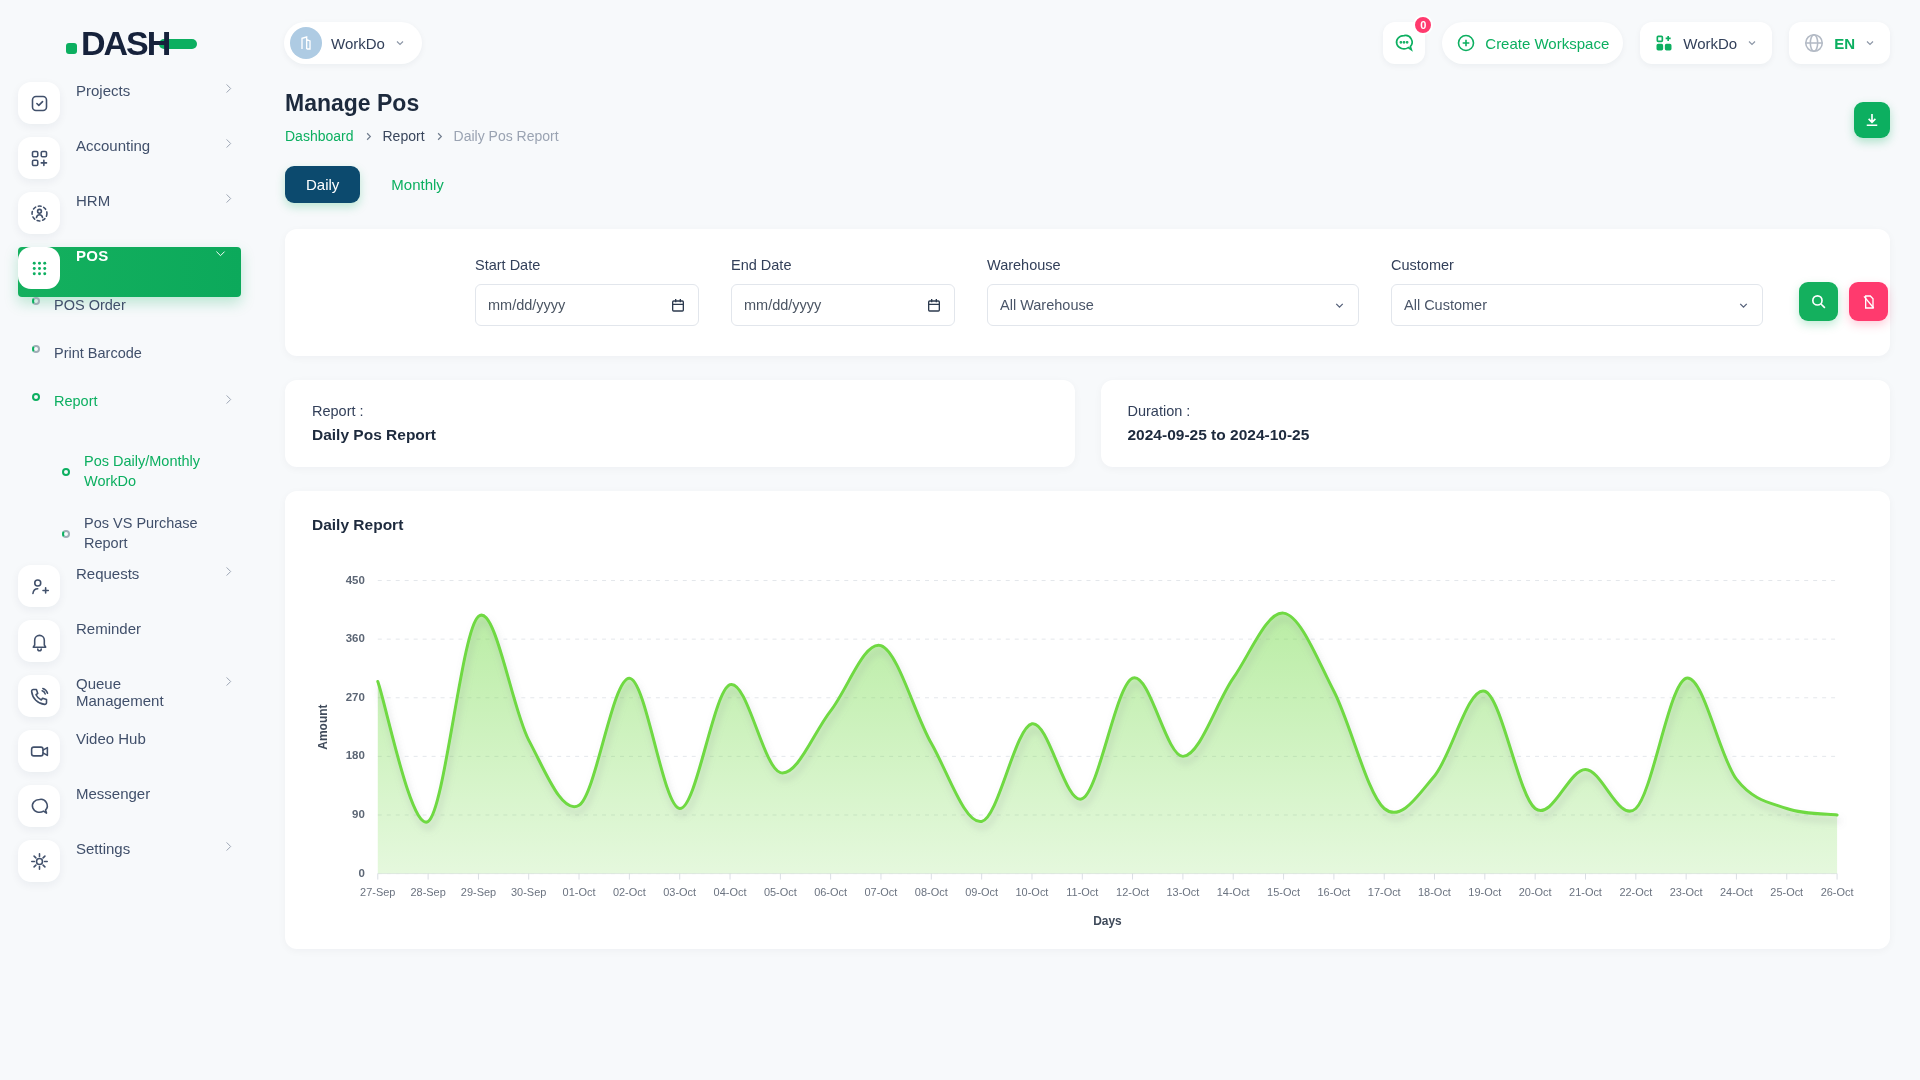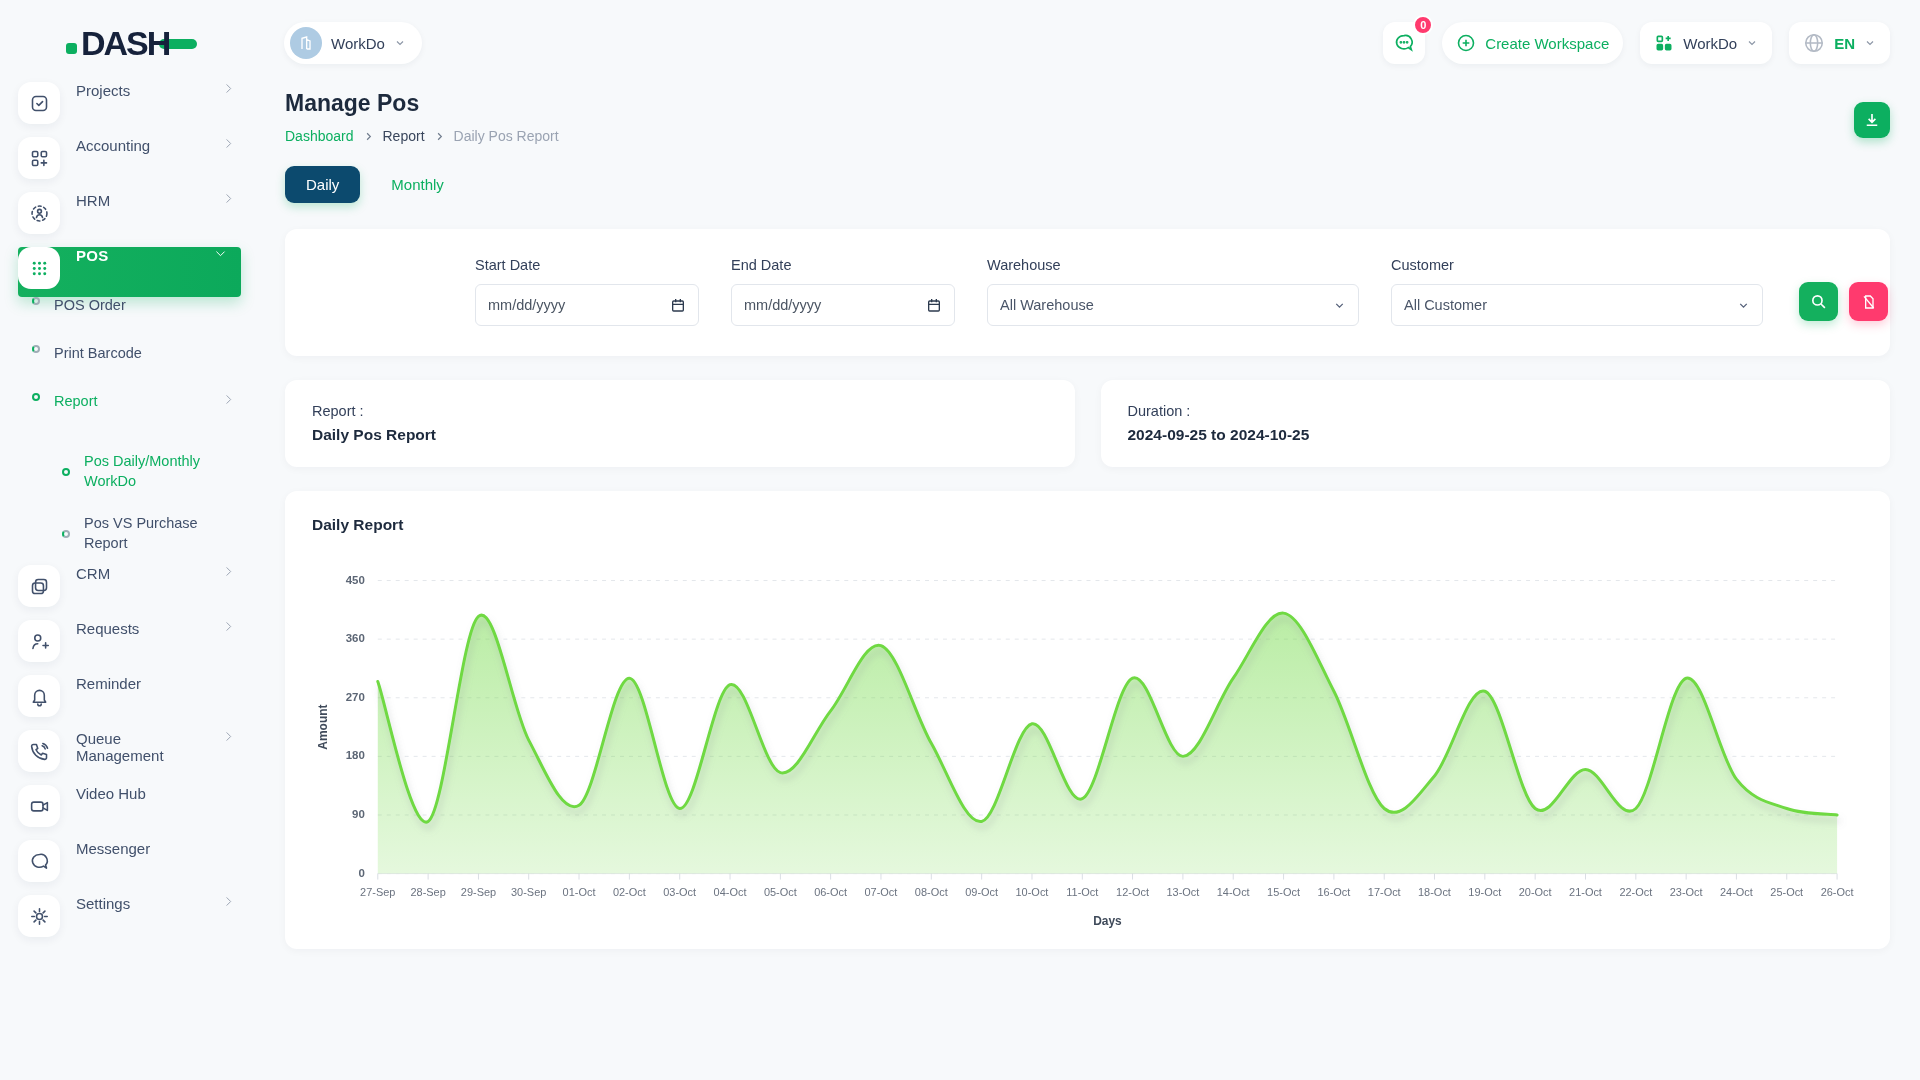--- a/index.html
+++ b/index.html
@@ -306,34 +306,20 @@
           </svg>
         </span>
       </div>
       <div class="s-item d2 sub-active">
         <span class="bullet"></span>
         <span class="s-sub-label">Pos Daily/Monthly WorkDo</span>
       </div>
       <div class="s-item d2">
         <span class="bullet"></span>
         <span class="s-sub-label">Pos VS Purchase Report</span>
-      </div>
-      <div class="s-item d0">
-        <span class="tile">
-          <svg width="21" height="21" viewBox="0 0 24 24" stroke="currentColor" stroke-width="1.8" fill="none" stroke-linecap="round" stroke-linejoin="round">
-            <rect x="7.5" y="4" width="12.5" height="12.5" rx="3"></rect>
-            <rect x="4" y="8" width="12.5" height="12" rx="3"></rect>
-          </svg>
-        </span>
-        <span class="s-label">CRM</span>
-        <span class="chev right">
-          <svg width="13" height="13" viewBox="0 0 24 24" stroke="currentColor" stroke-width="1.8" fill="none" stroke-linecap="round" stroke-linejoin="round">
-            <path d="M9 5l7 7-7 7"></path>
-          </svg>
-        </span>
       </div>
       <div class="s-item d0">
         <span class="tile">
           <svg width="21" height="21" viewBox="0 0 24 24" stroke="currentColor" stroke-width="1.8" fill="none" stroke-linecap="round" stroke-linejoin="round">
             <circle cx="10" cy="8" r="3.4"></circle>
             <path d="M4.5 20c.5-3.4 2.6-5.4 5.5-5.4"></path>
             <path d="M16 16.5h6M19 13.5v6"></path>
           </svg>
         </span>
         <span class="s-label">Requests</span>

